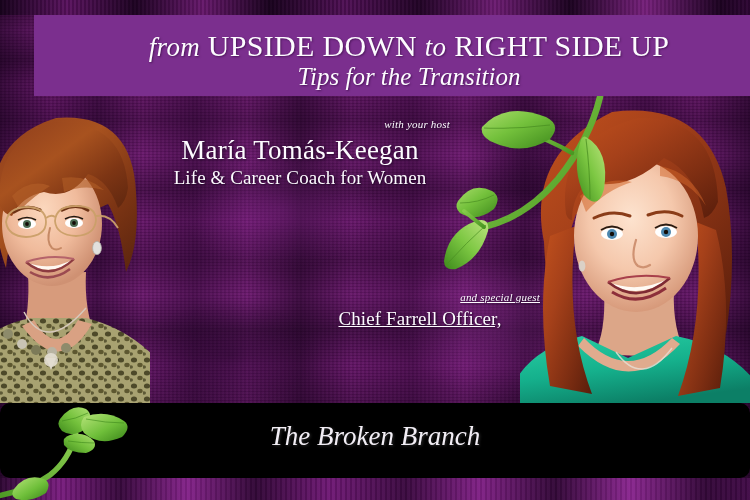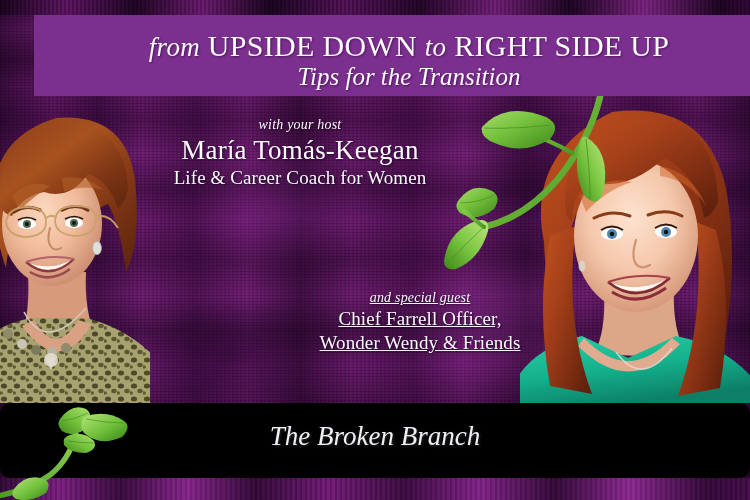--- a/index.html
+++ b/index.html
@@ -214,24 +214,25 @@
     position: absolute;
     left: 300px; top: 288px;
     width: 240px;
     z-index: 5;
     text-align: center;
     color: #fdfbff;
     text-decoration: underline;
   }
   .eyebrow {
     font-style: italic;
-    font-size: 14px;
+    font-size: 11px;
     line-height: 19px;
     text-shadow: 1px 1px 2px rgba(25,0,32,0.8);
     letter-spacing: 0.2px;
+    text-align: right;
   }
   .person-name {
     font-size: 27px;
     line-height: 32px;
     text-shadow: 1px 1px 3px rgba(25,0,32,0.85);
     letter-spacing: 0.2px;
   }
   .person-role {
     font-size: 19px;
     line-height: 24px;
@@ -460,21 +461,20 @@
 
   <div class="host-block">
     <div class="eyebrow">with your host</div>
     <div class="person-name">María Tomás-Keegan</div>
     <div class="person-role">Life &amp; Career Coach for Women</div>
   </div>
 
   <div class="guest-block">
     <div class="eyebrow">and special guest</div>
     <div class="person-role">Chief Farrell Officer,</div>
-    <div class="person-role">Wonder Wendy &amp; Friends</div>
   </div>
 
   <div class="bottom-strip"></div>
 
   <div class="black-bar">
     <div class="episode-title">The Broken Branch</div>
   </div>
 
   <div class="vine vine-bottom">
     <svg width="165" height="95" viewBox="0 0 165 95" xmlns="http://www.w3.org/2000/svg">

